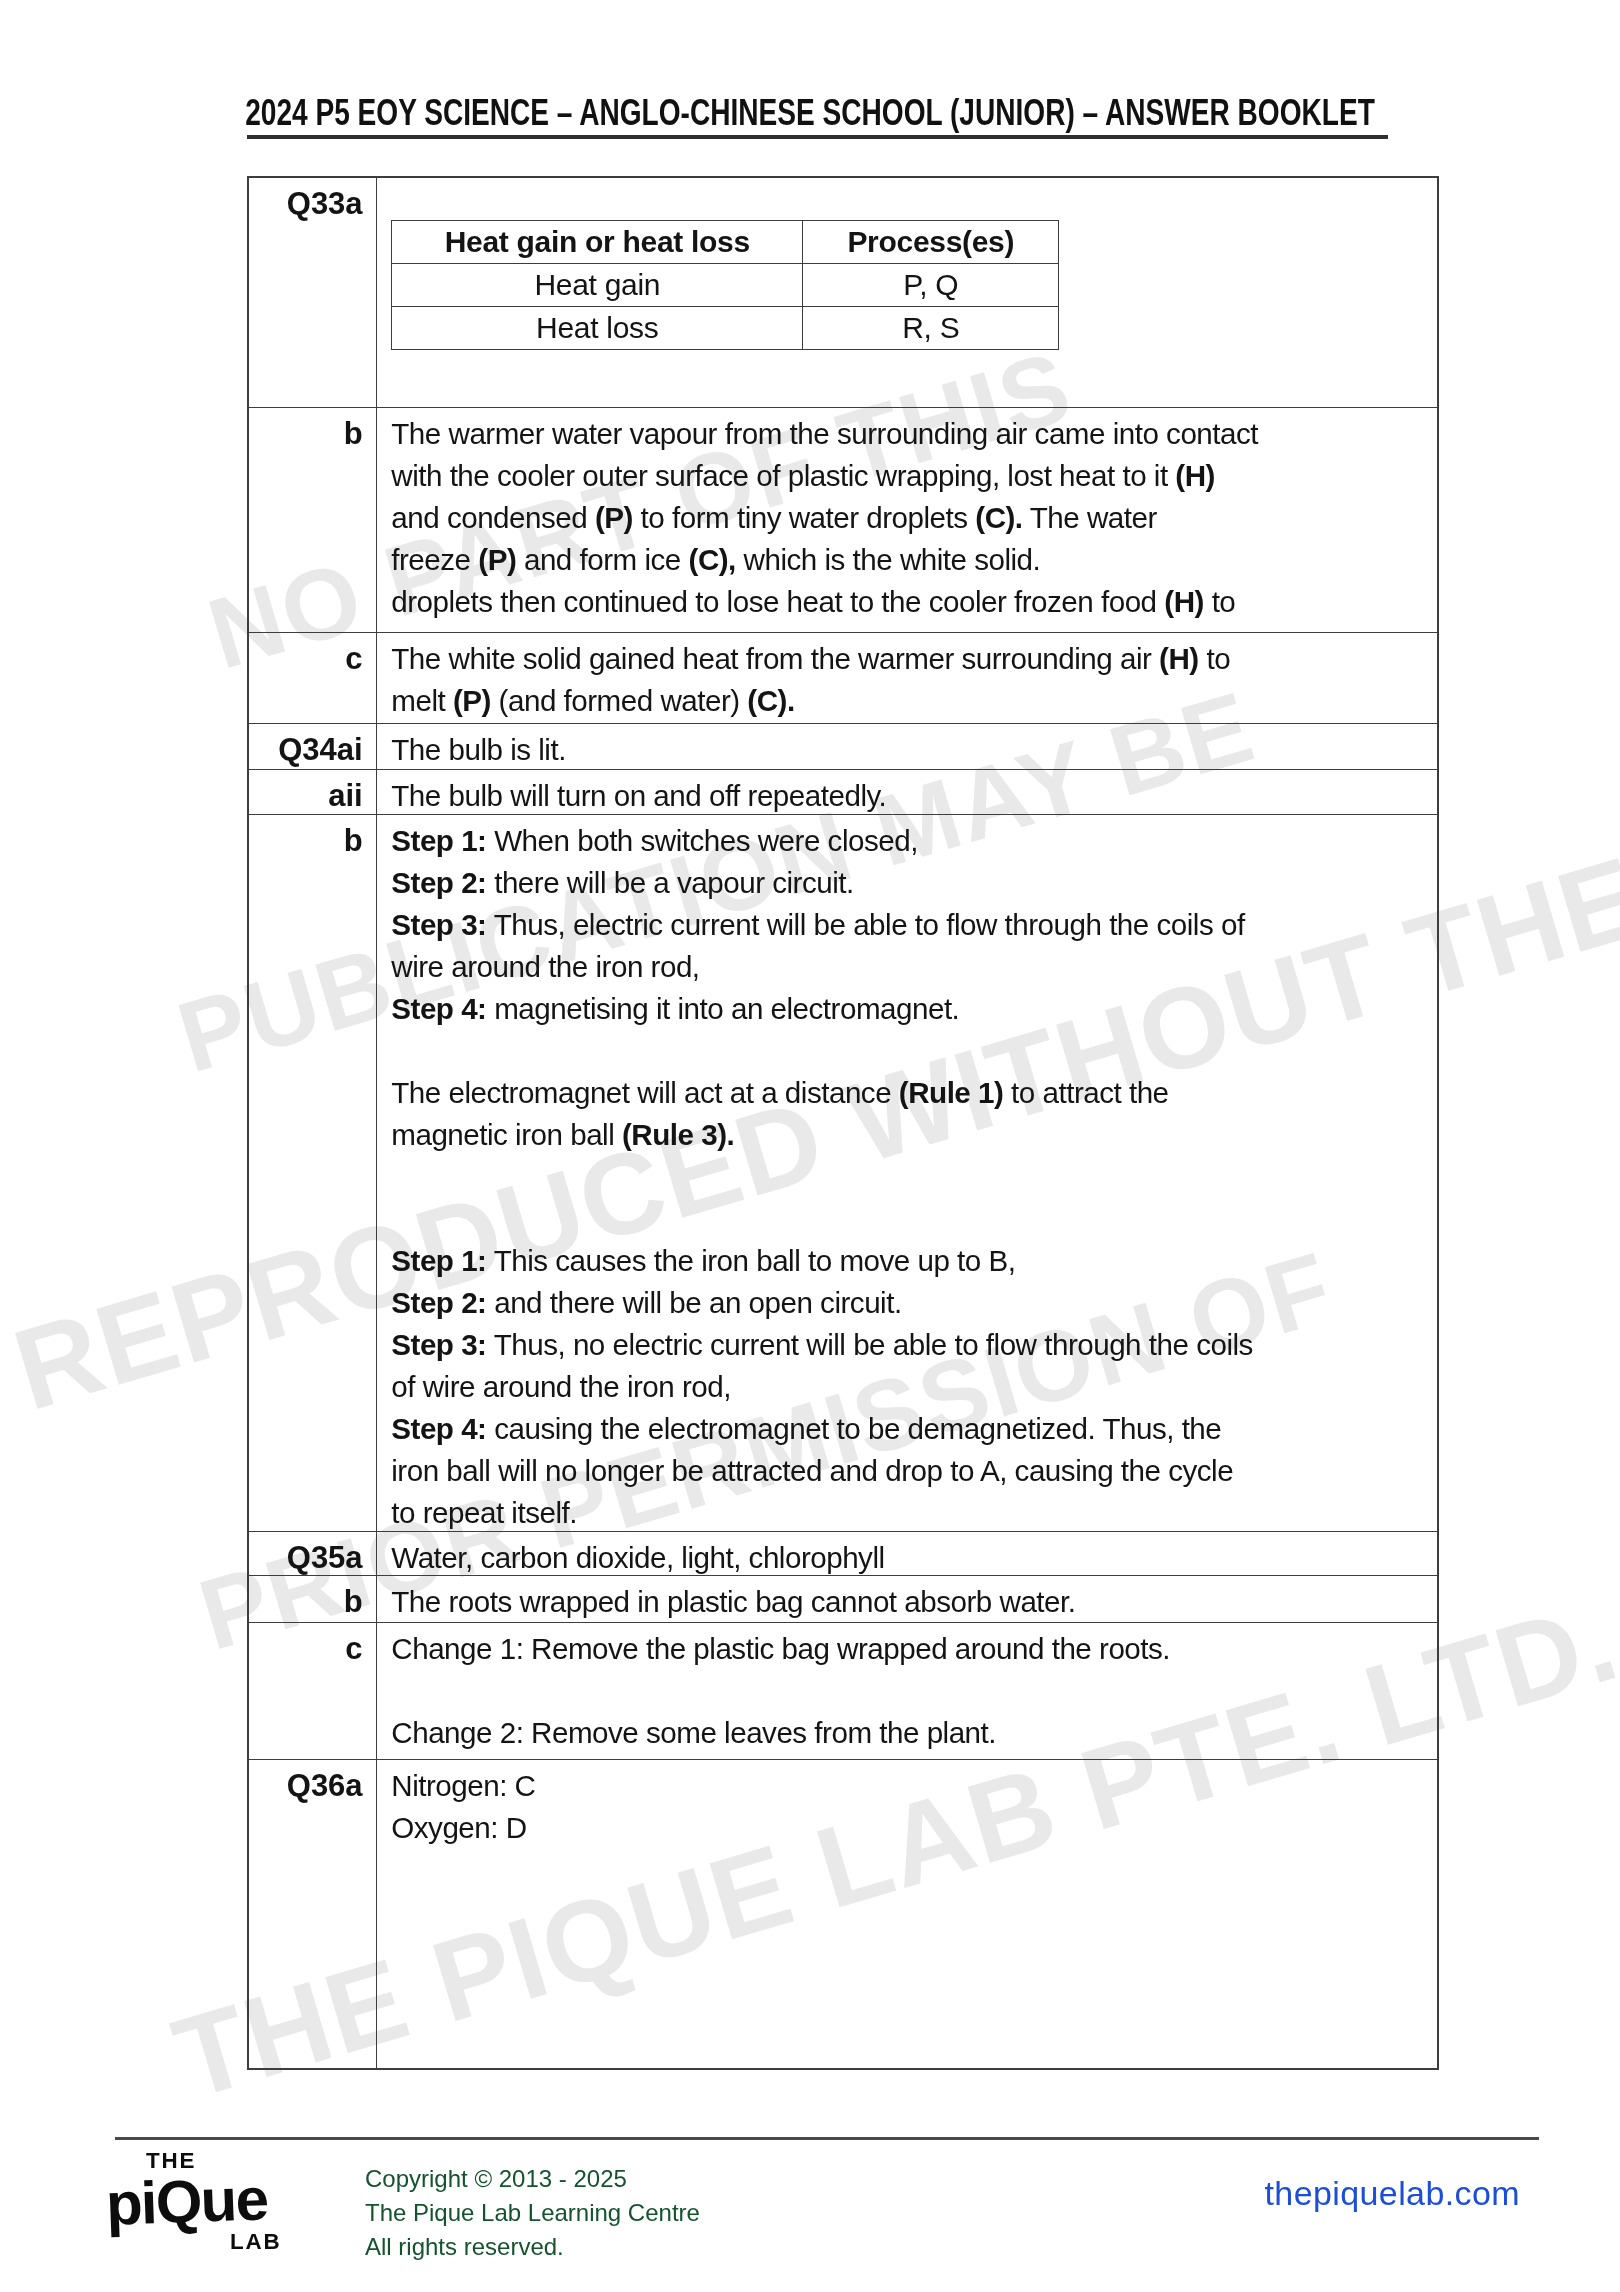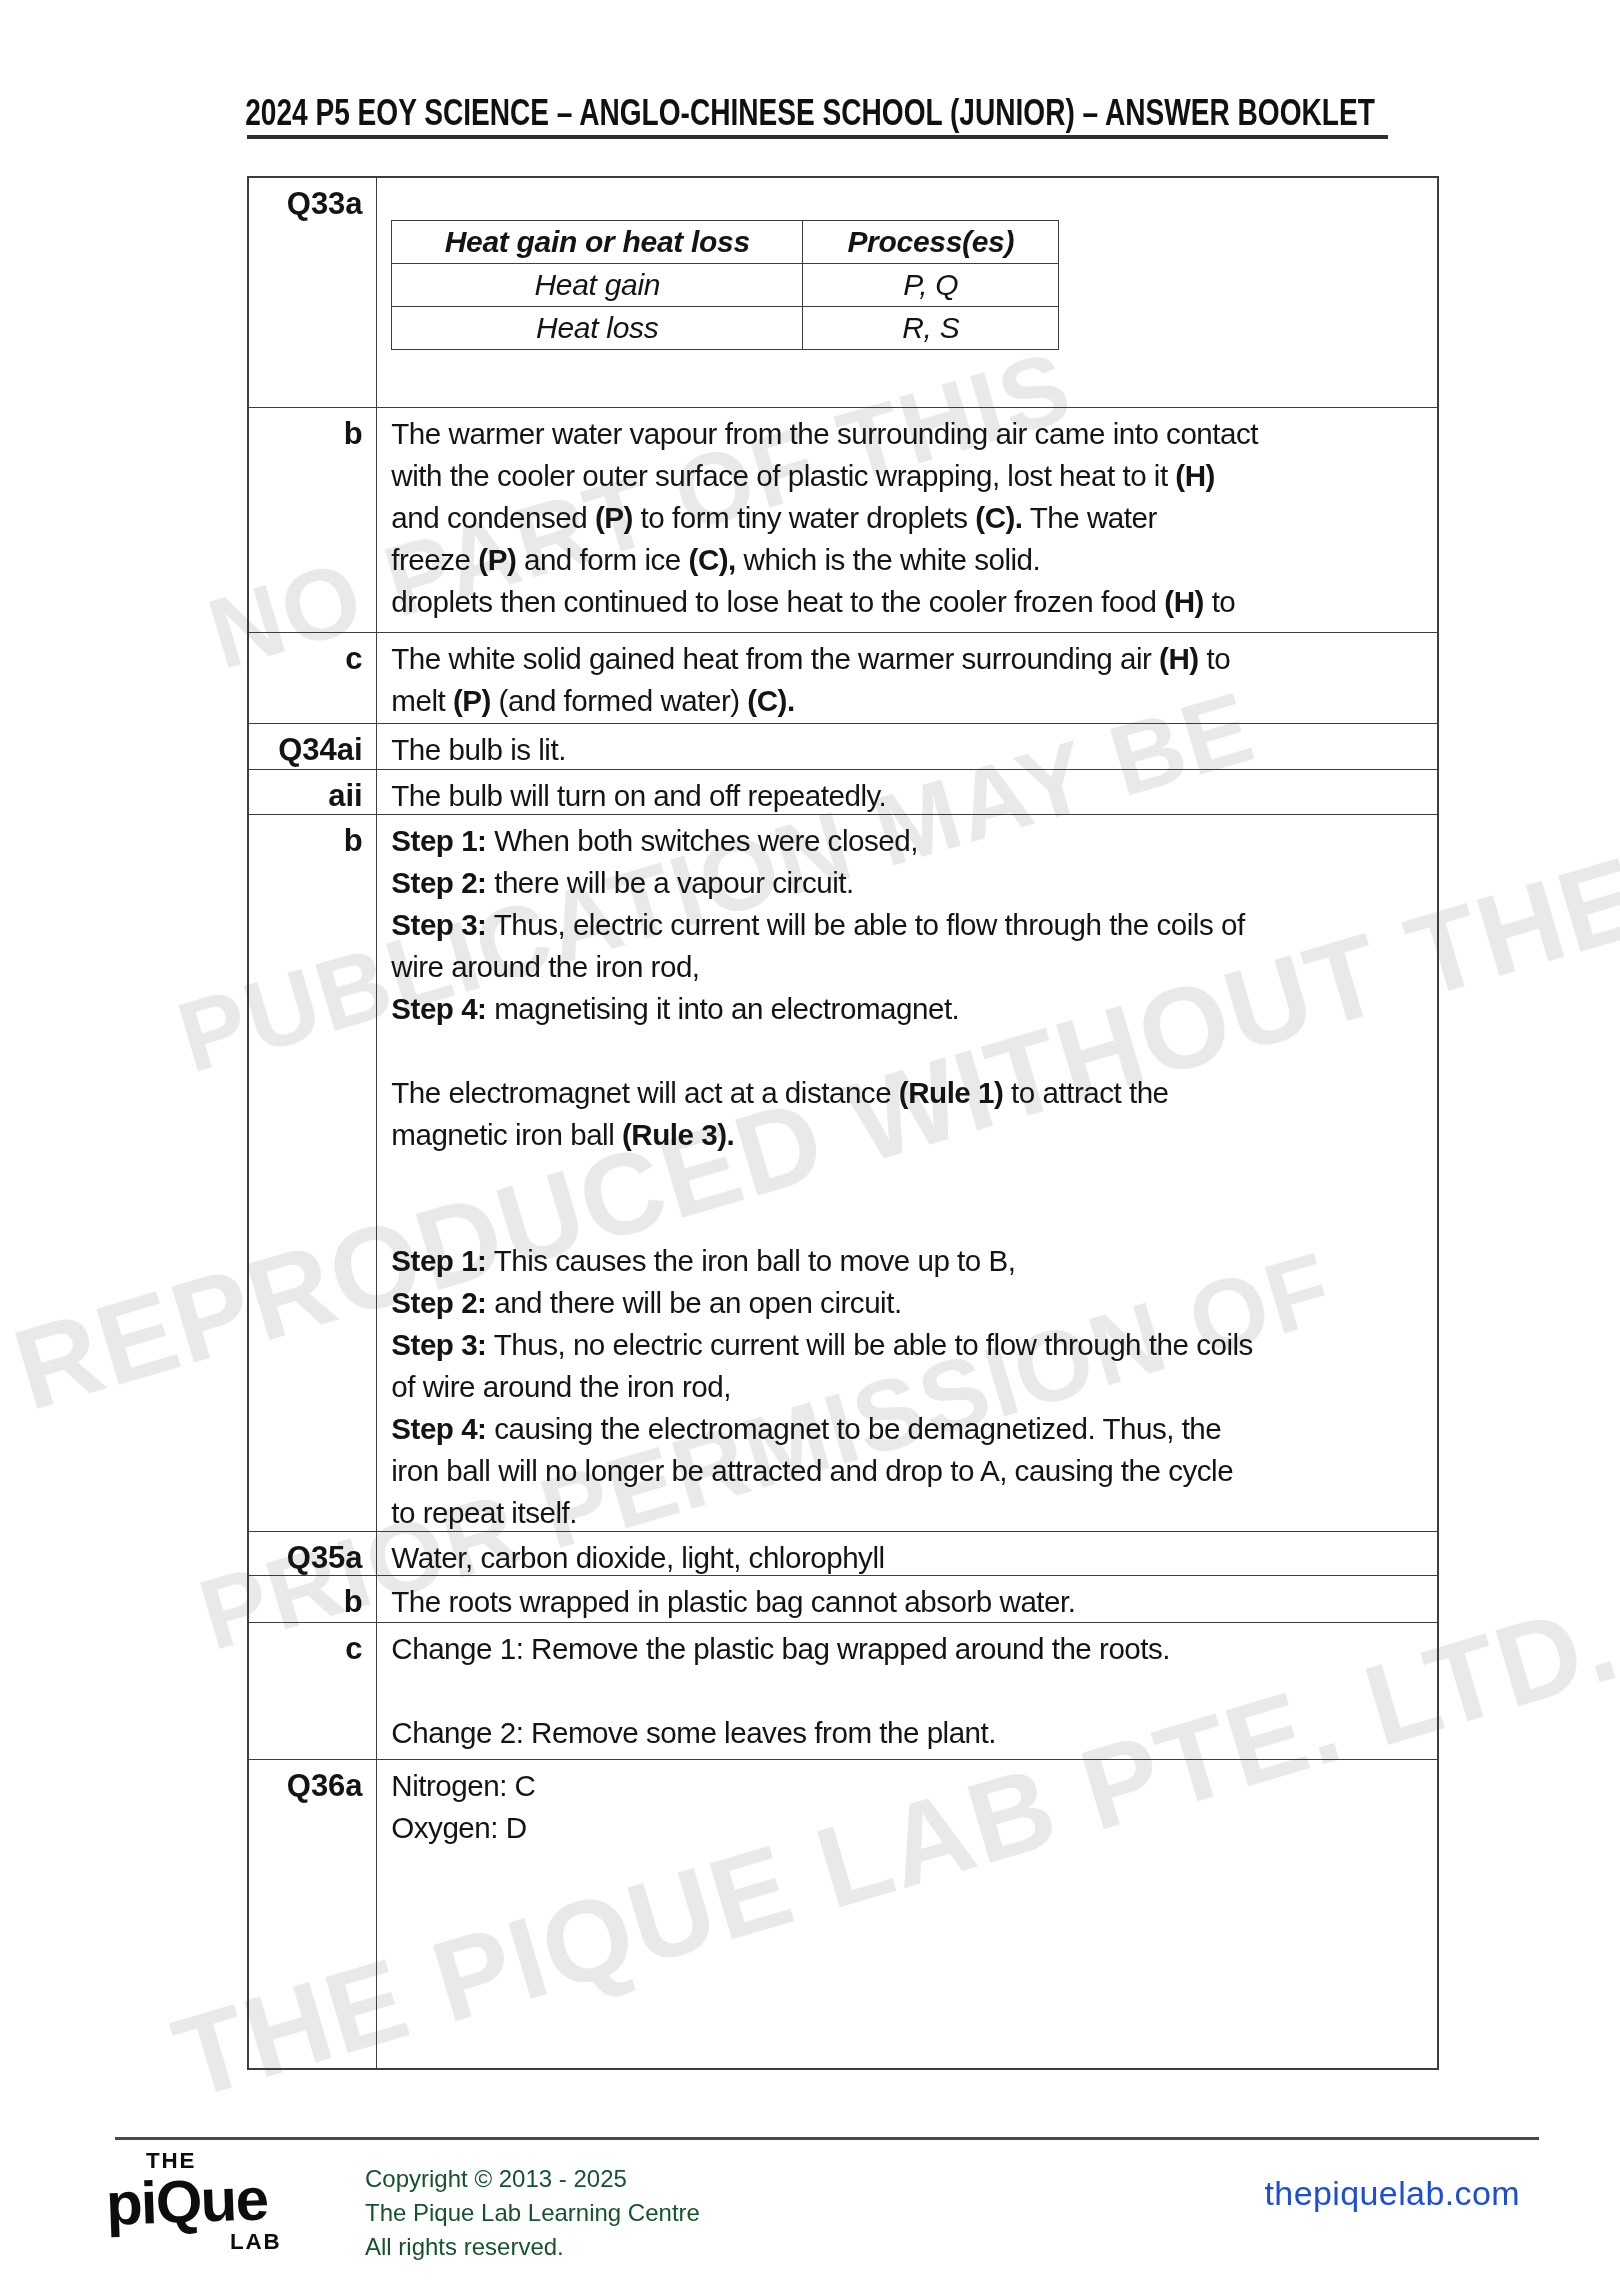--- a/index.html
+++ b/index.html
@@ -34,21 +34,21 @@
     flex:0 0 128px;width:128px;border-right:1.8px solid #3d3d3d;box-sizing:border-box;
     font-weight:bold;text-align:right;padding:5.4px 13.4px 0 0;font-size:31px;line-height:42px;
   }
   .ans{
     flex:1;padding:5.4px 16px 0 14.3px;font-size:29.6px;letter-spacing:-0.5px;
     line-height:42px;box-sizing:border-box;overflow:hidden;
   }
   .ans .ln{white-space:nowrap;min-height:42px;}
   .b{font-weight:bold;}
   
-  .inner{border-collapse:collapse;margin:37px 0 0 0;font-style:italic;}
+  .inner{border-collapse:collapse;margin:37px 0 0 0;}
   .inner th,.inner td{
     border:1.8px solid #3d3d3d;text-align:center;vertical-align:middle;
     font-size:30px;height:41px;padding:0;letter-spacing:-0.3px;
   }
   .inner .c1{width:410px;}
   .inner .c2{width:255px;}
   .inner th{font-weight:bold;}
   
   .footer-rule{position:absolute;left:115px;top:2137px;width:1424px;height:2.7px;background:#4a4a4a;z-index:2;}
   .logo{position:absolute;left:106px;top:2149px;width:224px;z-index:2;color:#0d0d0d;}

